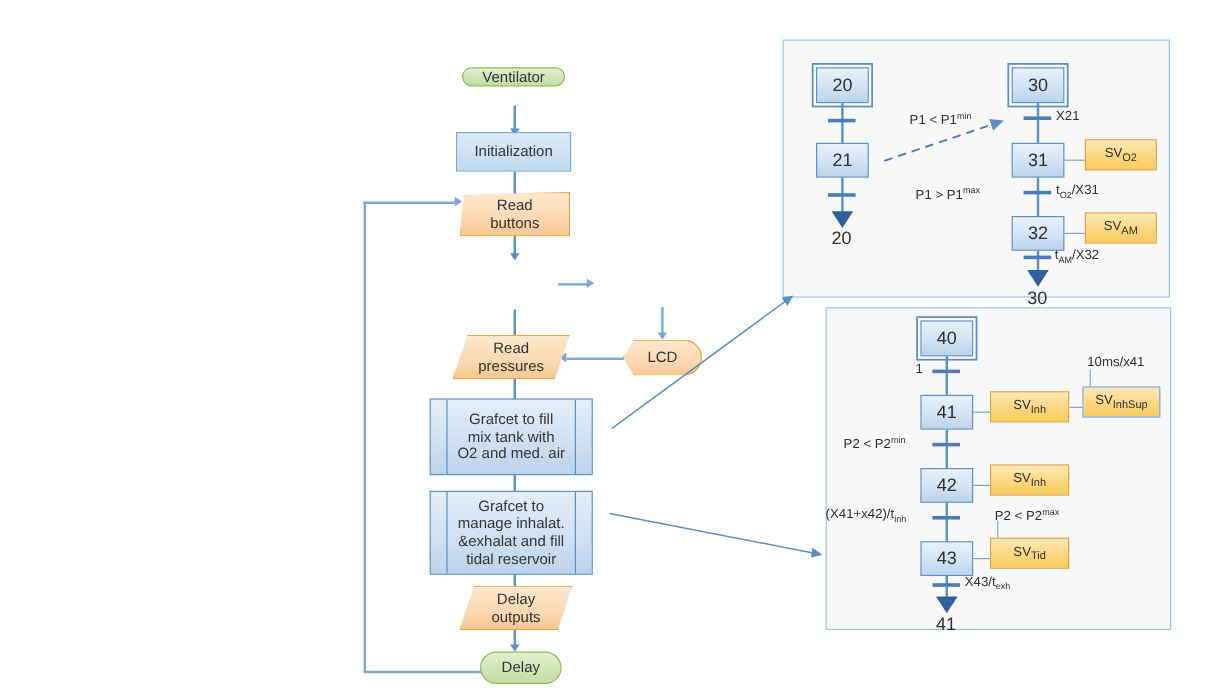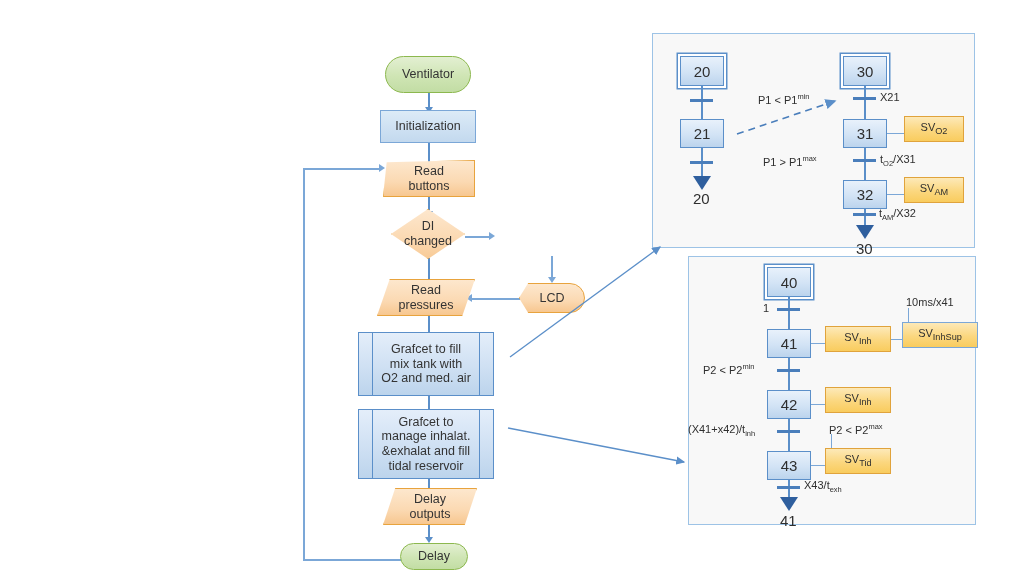--- a/index.html
+++ b/index.html
@@ -147,43 +147,36 @@
   <div class="conn connv" style="left:428px;top:478px;height:14px;"></div>
 
   <div class="conn connv" style="left:428px;top:525px;height:16px;"></div>
   <div class="arrow-d" style="left:424.5px;top:537px;"></div>
 
   <div class="conn connh connthin" style="left:303px;top:559px;width:105px;"></div>
   <div class="conn connv connthin" style="left:303px;top:168px;height:392px;background:#7ba7d7;"></div>
   <div class="conn connh connthin" style="left:303px;top:168px;width:78px;"></div>
   <div class="arrow-r" style="left:379px;top:164px;"></div>
 
-  <div class="node terminal" style="left:385px;top:56px;width:86px;height:37px;align-items:center;">
+  <div class="node terminal" style="left:385px;top:56px;width:86px;height:16px;align-items:center;">
     <span>Ventilator</span>
   </div>
 
   <div class="node process" style="left:380px;top:110px;width:96px;height:33px;">
     <span>Initialization</span>
   </div>
 
   <div class="node datash skewtop" style="left:383px;top:160px;width:92px;height:37px;">
     <div class="pshape"></div>
     <div class="ptxt">
       <span>Read</span>
       <span>buttons</span>
     </div>
   </div>
 
-  <div class="node decision" style="left:391px;top:209px;width:74px;height:50px;">
-    <div class="dshape"></div>
-    <div class="dtxt">
-      <span>DI</span>
-      <span>changed</span>
-    </div>
-  </div>
 
 
   <div class="node display" style="left:519px;top:283px;width:66px;height:30px;">
     <div class="hshape"></div>
     <span class="htxt">LCD</span>
   </div>
 
   <div class="node datash" style="left:377px;top:279px;width:98px;height:37px;">
     <div class="pshape"></div>
     <div class="ptxt">
@@ -284,21 +277,21 @@
   <div class="tlabel" style="left:763px;top:302px;">1</div>
 
   <div class="step" style="left:767px;top:329px;width:44px;height:29px;">
     <span>41</span>
   </div>
   <div class="hline" style="left:811px;top:343px;width:14px;"></div>
   <div class="action" style="left:825px;top:326px;width:66px;height:26px;">
     <span>SV<sub>Inh</sub></span>
   </div>
   <div class="hline" style="left:891px;top:339px;width:11px;"></div>
-  <div class="action blueborder" style="left:902px;top:322px;width:76px;height:26px;">
+  <div class="action blueborder" style="left:902px;top:322px;width:65px;height:26px;">
     <span>SV<sub>InhSup</sub></span>
   </div>
   <div class="thinline" style="left:908px;top:308px;height:14px;"></div>
   <div class="tlabel" style="left:906px;top:296px;">10ms/x41</div>
 
   <div class="vline" style="left:788px;top:358px;height:32px;"></div>
   <div class="tbar" style="left:777px;top:369px;width:23px;"></div>
   <div class="tlabel" style="left:703px;top:362px;">P2 &lt; P2<sup>min</sup></div>
 
   <div class="step" style="left:767px;top:390px;width:44px;height:29px;">

